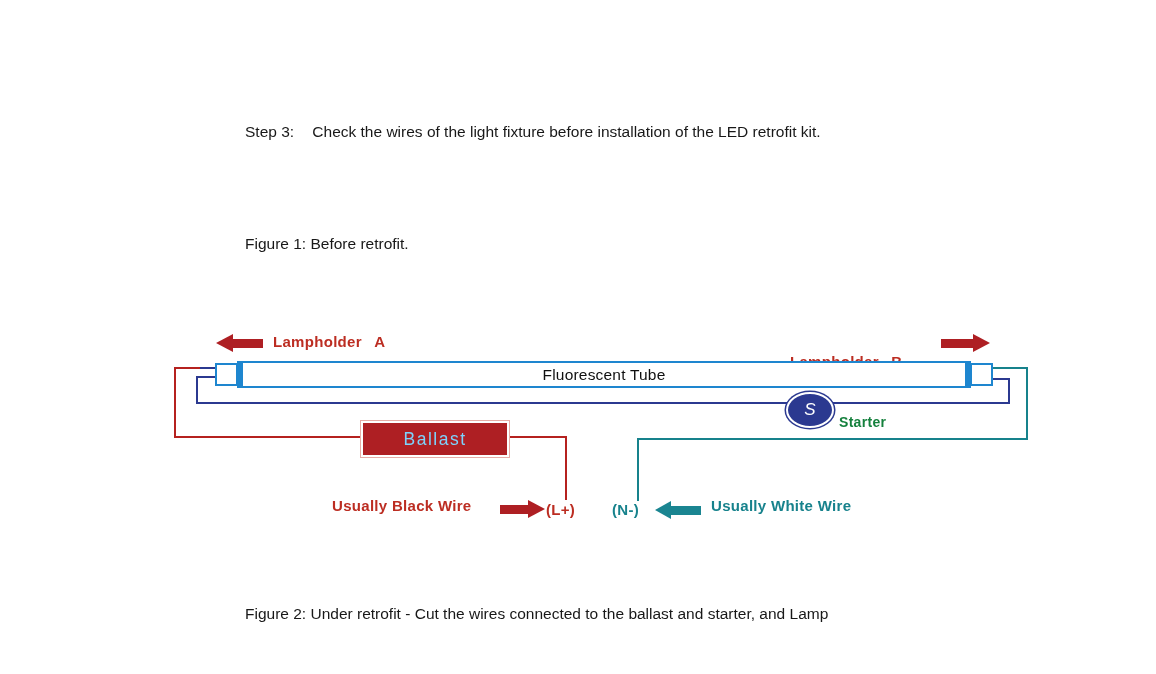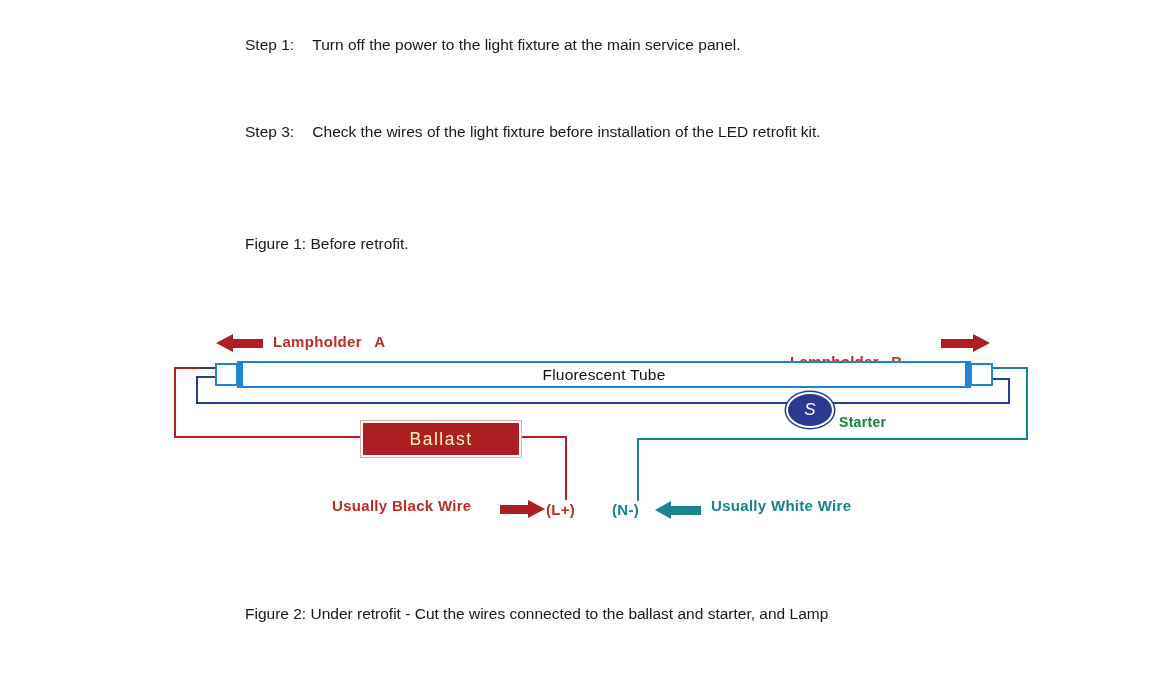--- a/index.html
+++ b/index.html
@@ -70,25 +70,25 @@
     background: #ffffff;
     z-index: 2;
   }
   .conn-left  { left: 215px; }
   .conn-right { left: 970px; }
 
   
   .ballast {
     position: absolute;
     left: 363px; top: 423px;
-    width: 156px; height: 32px;
+    width: 144px; height: 32px;
     background: #ae1f23;
     box-shadow: 0 0 0 2px #ffffff, 0 0 0 3px #e7aca6;
     display: flex; align-items: center; justify-content: center;
-    color: #fef9c3; font-size: 17.5px; letter-spacing: 1.5px;
+    color: #7dd3fc; font-size: 17.5px; letter-spacing: 1.5px;
     z-index: 4;
   }
 
   
   .starter {
     position: absolute;
     left: 786px; top: 392px;
     width: 48px; height: 36px;
     background: #2b3990;
     border: 2px solid #ffffff;
@@ -107,24 +107,20 @@
   .head { width: 0; height: 0; border-top: 9px solid transparent; border-bottom: 9px solid transparent; }
   .head-left-red   { border-right: 17px solid #ae1f23; }
   .head-right-red  { border-left: 17px solid #ae1f23; }
   .head-left-teal  { border-right: 16px solid #1a8591; }
 </style>
 </head>
 <body>
 
 <div class="page">
 
-  <p class="doc-line" style="top:34px;">
-    <span class="step-label">Step 1:</span>
-    <span class="step-text">Turn off the power to the light fixture at the main service panel.</span>
-  </p>
   <p class="doc-line" style="top:121px;">
     <span class="step-label">Step 3:</span>
     <span class="step-text">Check the wires of the light fixture before installation of the LED retrofit kit.</span>
   </p>
 
 
   <p class="doc-line" style="top:233px;">Figure 1: Before retrofit.</p>
 
   <div>
 

